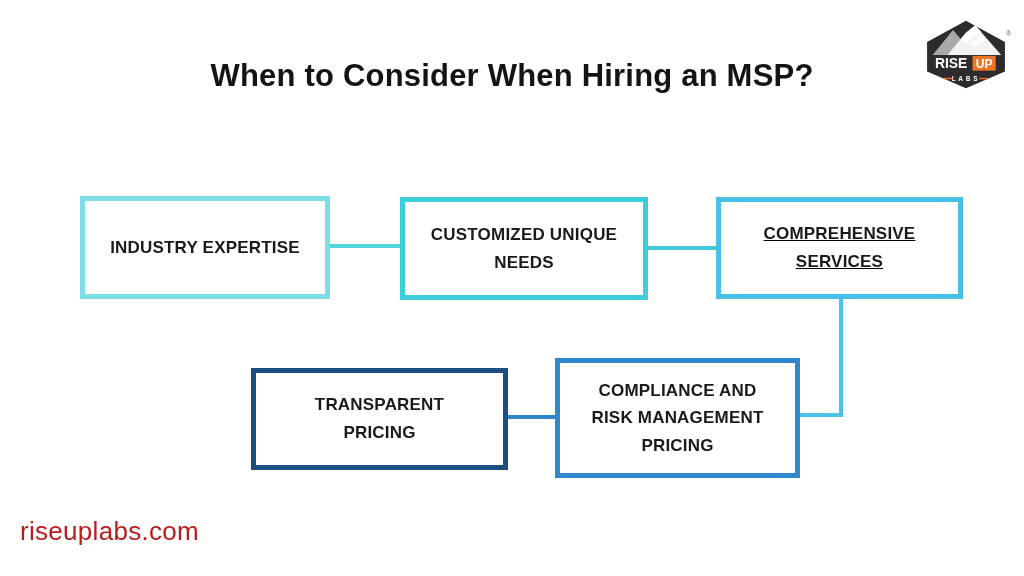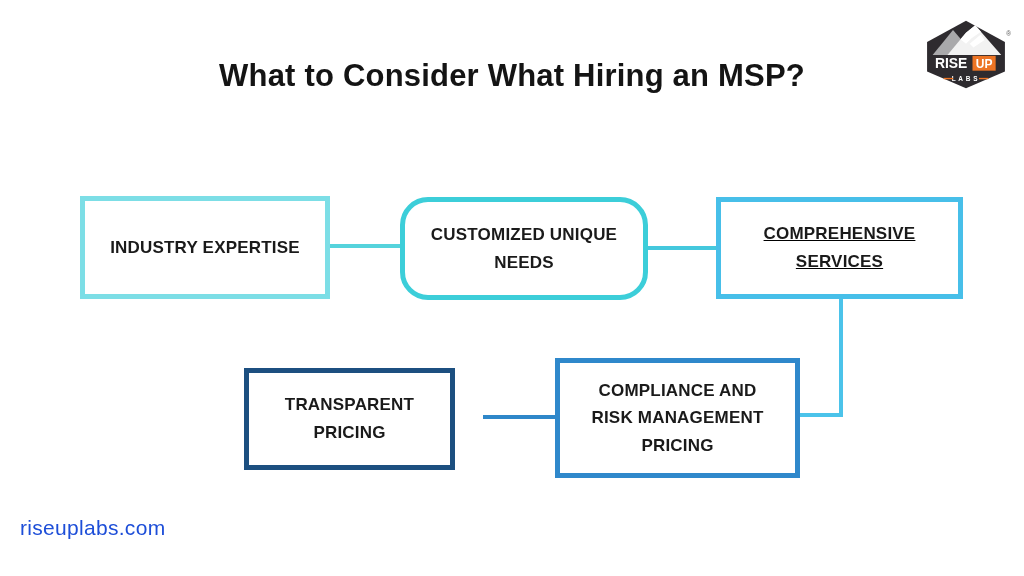--- a/index.html
+++ b/index.html
@@ -30,48 +30,48 @@
     display:flex; align-items:center; justify-content:center;
     text-align:center;
   }
   .msp-box .box-label {
     font-size:17px; font-weight:700; color:#1a1a1a;
     line-height:1.62; letter-spacing:0.2px;
   }
   .box-industry-expertise      { left:80px;  top:196px; width:250px; height:103px; }
   .box-customized-unique-needs { left:400px; top:197px; width:248px; height:103px; }
   .box-comprehensive-services  { left:716px; top:197px; width:247px; height:102px;text-decoration:underline; }
-  .box-transparent-pricing     { left:244px; top:368px; width:211px; height:102px; }
+  .box-transparent-pricing     { left:251px; top:368px; width:257px; height:102px; }
   .box-compliance-risk         { left:555px; top:358px; width:245px; height:120px; }
 
   .box-industry-expertise      .box-label { max-width:232px; }
   .box-customized-unique-needs .box-label { max-width:228px; }
   .box-comprehensive-services  .box-label { max-width:200px; }
   .box-transparent-pricing     .box-label { max-width:170px; }
   .box-compliance-risk         .box-label { max-width:198px; }
 
   
   .conn { position:absolute; background:#4bc3ea; }
   .conn-1-2   { left:330px; top:244px; width:70px;  height:4px; }
   .conn-2-3   { left:648px; top:246px; width:68px;  height:4px; }
   .conn-3-5-v { left:839px; top:299px; width:4px;   height:118px; }
   .conn-3-5-h { left:798px; top:413px; width:45px;  height:4px; }
   .conn-4-5   { left:483px; top:415px; width:72px;  height:4px; }
 
   .footer-url {
     position:absolute; left:20px; top:516px;
-    font-size:21px; color:#1d4ed8; letter-spacing:0.3px;
+    font-size:26px; color:#b91c1c; letter-spacing:0.3px;
   }
 </style>
 </head>
 <body>
 
 <div class="canvas">
 
-  <h1 class="page-title">What to Consider What Hiring an MSP?</h1>
+  <h1 class="page-title">When to Consider When Hiring an MSP?</h1>
 
   <svg class="logo" viewBox="0 0 100 82" xmlns="http://www.w3.org/2000/svg">
     <path d="M8,28 L50,5 L92,28 L92,60 L50,78 L8,60 Z" fill="#2e2b2f"></path>
     <polygon points="14,42 36,15 48,29 40,42" fill="#a9a9ab"></polygon>
     <polygon points="30,42 50,18 60,10 88,42" fill="#f2f2f2"></polygon>
     <polygon points="44,25 50,18 60,10 66,17 56,24 50,30" fill="#ffffff"></polygon>
     <polygon points="54,30 66,20 70,26 58,34" fill="#ffffff"></polygon>
     <text x="34" y="56" text-anchor="middle" font-family="Liberation Sans, sans-serif" font-size="15" font-weight="bold" fill="#ffffff">RISE</text>
     <rect x="57" y="43" width="25" height="16" fill="#ed7424"></rect>
     <text x="69.5" y="56" text-anchor="middle" font-family="Liberation Sans, sans-serif" font-size="13" font-weight="bold" fill="#ffffff">UP</text>
@@ -84,21 +84,21 @@
   <div class="conn conn-1-2" style="background: rgb(85, 211, 220);"></div>
   <div class="conn conn-2-3" style="background: rgb(68, 200, 221);"></div>
   <div class="conn conn-3-5-v" style="background: rgb(75, 195, 234);"></div>
   <div class="conn conn-3-5-h" style="background: rgb(75, 195, 234);"></div>
   <div class="conn conn-4-5" style="background: rgb(46, 135, 201);"></div>
 
   <div class="msp-box box-industry-expertise" style="border-color: rgb(124, 222, 230);">
     <span class="box-label">INDUSTRY EXPERTISE</span>
   </div>
 
-  <div class="msp-box box-customized-unique-needs" style="border-color: rgb(60, 206, 217); border-radius: 28px;">
+  <div class="msp-box box-customized-unique-needs" style="border-color: rgb(60, 206, 217);">
     <span class="box-label">CUSTOMIZED UNIQUE NEEDS</span>
   </div>
 
   <div class="msp-box box-comprehensive-services" style="border-color: rgb(71, 191, 233);">
     <span class="box-label">COMPREHENSIVE SERVICES</span>
   </div>
 
   <div class="msp-box box-transparent-pricing" style="border-color: rgb(28, 79, 128);">
     <span class="box-label">TRANSPARENT PRICING</span>
   </div>

